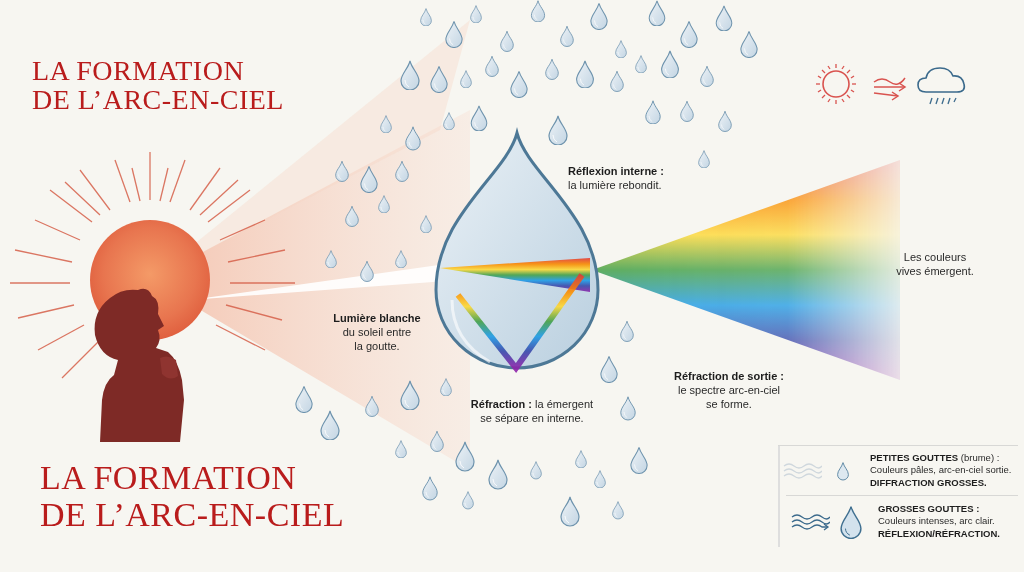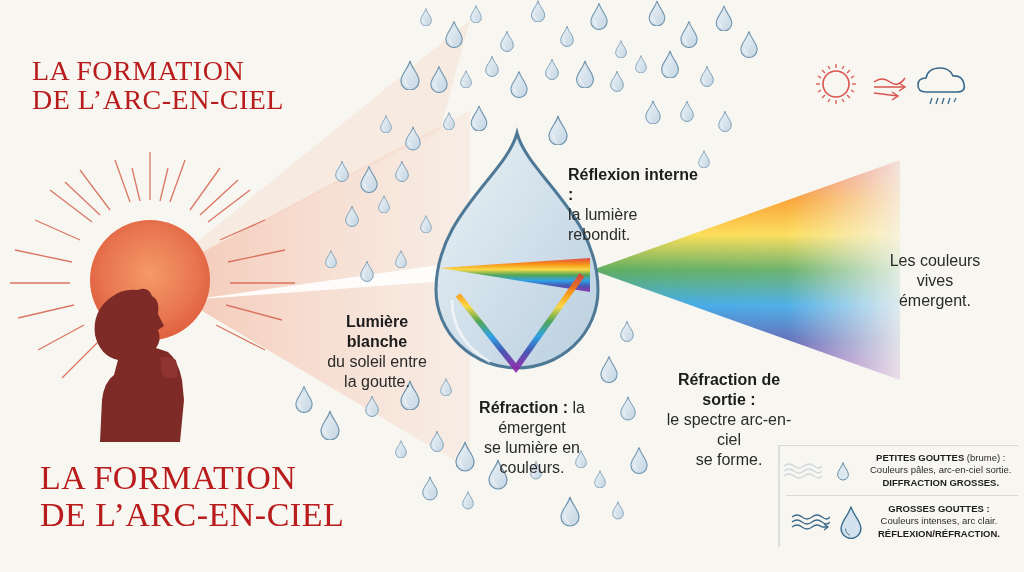--- a/index.html
+++ b/index.html
@@ -2,23 +2,23 @@
 <html><head>
 <meta charset="utf-8">
 <style>
   * { margin:0; padding:0; box-sizing:border-box; }
   html, body { width:1024px; height:572px; overflow:hidden; background:#f7f6f1; }
   body { position:relative; font-family:"Liberation Sans", sans-serif; color:#222; }
   .layer { position:absolute; left:0; top:0; width:1024px; height:572px; }
   .title { position:absolute; font-family:"Liberation Serif", "DejaVu Serif", serif; color:#b91c1c; line-height:1.05; letter-spacing:0.5px; }
   .title-top { left:32px; top:56px; font-size:28px; }
   .title-bottom { left:40px; top:460px; font-size:34px; line-height:1.08; }
-  .label { position:absolute; font-size:16px; line-height:1.25; color:#2a2a2a; text-align:center; }
+  .label { position:absolute; font-size:11px; line-height:1.25; color:#2a2a2a; text-align:center; }
   .label b { font-weight:bold; color:#1d1d1d; }
-  .legend { position:absolute; left:778px; top:445px; width:240px;text-align:center; }
+  .legend { position:absolute; left:778px; top:445px; width:240px; }
   .legend-row { display:flex; align-items:center; height:50px; border-top:1.5px solid #d8d8d6; }
   .legend-row.last { height:52px;margin-left:8px; }
   .legend-row .wave { width:40px; height:26px; margin-left:4px; }
   .legend-row .drop { width:30px; margin-left:6px; display:flex; justify-content:center; }
   .legend-text { margin-left:12px; font-size:9.5px; line-height:1.3; color:#2a2a2a; }
   .legend-text b { font-weight:bold; color:#1d1d1d; }
   .vbar { position:absolute; left:778px; top:445px; width:1.5px; height:102px; background:#dedede; }
 </style>
 </head>
 <body>
@@ -228,21 +228,21 @@
   <span>la goutte.</span>
 </div>
 
 <div class="label" style="left:568px; top:165px; width:130px; text-align:left;">
   <b>Réflexion interne :</b><br>
   <span>la lumière rebondit.</span>
 </div>
 
 <div class="label" style="left:462px; top:398px; width:140px;">
   <b>Réfraction :</b><span> la émergent</span><br>
-  <span>se lumière en couleurs.</span>
+  <span>se sépare en interne.</span>
 </div>
 
 <div class="label" style="left:664px; top:370px; width:130px;">
   <b>Réfraction de sortie :</b><br>
   <span>le spectre arc-en-ciel</span><br>
   <span>se forme.</span>
 </div>
 
 <div class="label" style="left:880px; top:251px; width:110px;">
   <span>Les couleurs</span><br>

